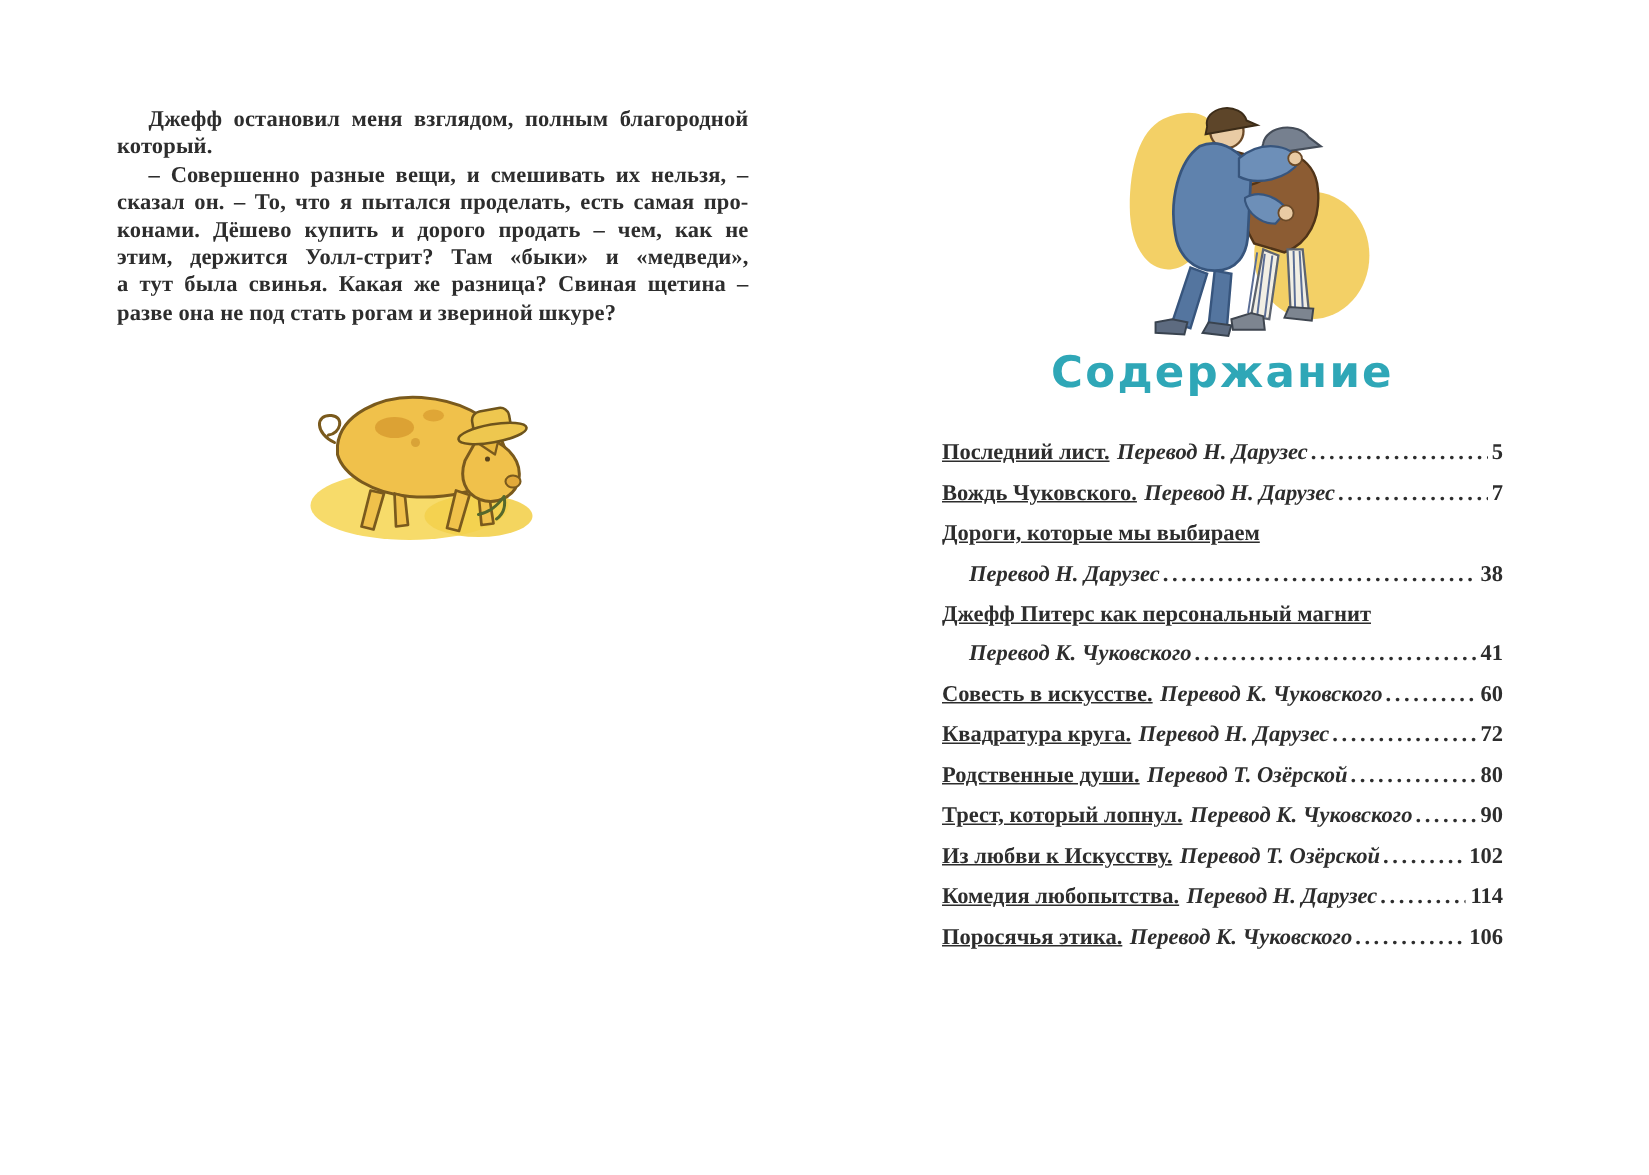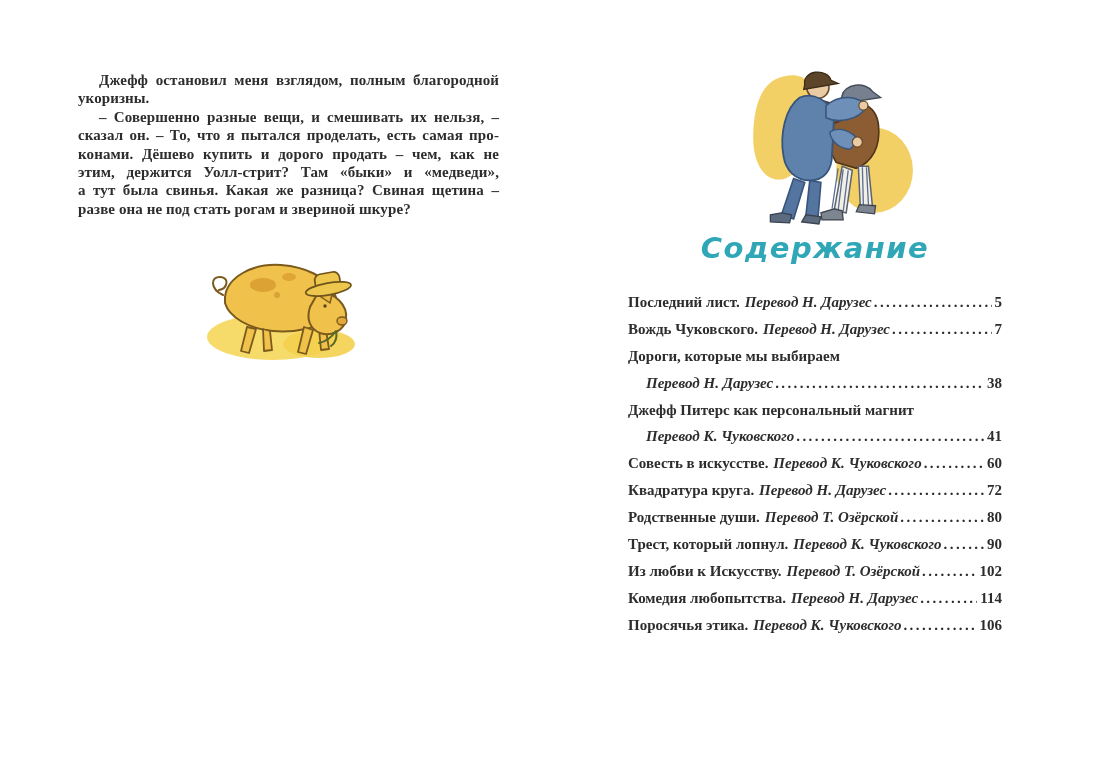--- a/index.html
+++ b/index.html
@@ -50,21 +50,20 @@
   .pig-art svg, .hug-art svg { width: 100%; height: 100%; display: block; }
 
   
   .contents-heading {
     position: absolute;
     left: 628px;
     top: 231px;
     width: 374px;
     text-align: center;
     font-family: cursive, "DejaVu Sans", sans-serif;
-    font-style: italic;
     font-weight: 600;
     font-size: 29px;
     letter-spacing: 1.5px;
     color: #2fa7b7;
   }
 
   
   .toc {
     position: absolute;
     left: 628px;
@@ -73,21 +72,21 @@
     font-size: 15px;
     font-weight: 700;
   }
   .toc-row {
     display: flex;
     align-items: baseline;
     height: 26.9px;
     white-space: nowrap;
   }
   .toc-row.indent { padding-left: 18px; }
-  .toc-title { flex: 0 0 auto; }
+  .toc-title { flex: 0 0 auto; text-decoration: underline; }
   .toc-translator { flex: 0 0 auto; font-style: italic; }
   .toc-title + .toc-translator { margin-left: 0.33em; }
   .leader {
     flex: 1 1 auto;
     min-width: 6px;
     overflow: hidden;
     white-space: nowrap;
     margin: 0 3px 0 2px;
   }
   .leader::after {
@@ -96,21 +95,21 @@
   }
   .toc-page { flex: 0 0 auto; text-align: right; }
 </style>
 </head>
 <body>
 
 <div class="spread">
 
   <div class="body-text">
       <div class="line indent">Джефф остановил меня взглядом, полным благородной</div>
-      <div class="line last">укоризны.</div>
+      <div class="line last">который.</div>
       <div class="line indent">– Совершенно разные вещи, и смешивать их нельзя, –</div>
       <div class="line">сказал он. – То, что я пытался проделать, есть самая про-</div>
       <div class="line">конами. Дёшево купить и дорого продать – чем, как не</div>
       <div class="line">этим, держится Уолл-стрит? Там «быки» и «медведи»,</div>
       <div class="line">а тут была свинья. Какая же разница? Свиная щетина –</div>
       <div class="line last">разве она не под стать рогам и звериной шкуре?</div>
     </div>
 
   <div class="pig-art">
     <svg viewBox="0 0 160 115">

